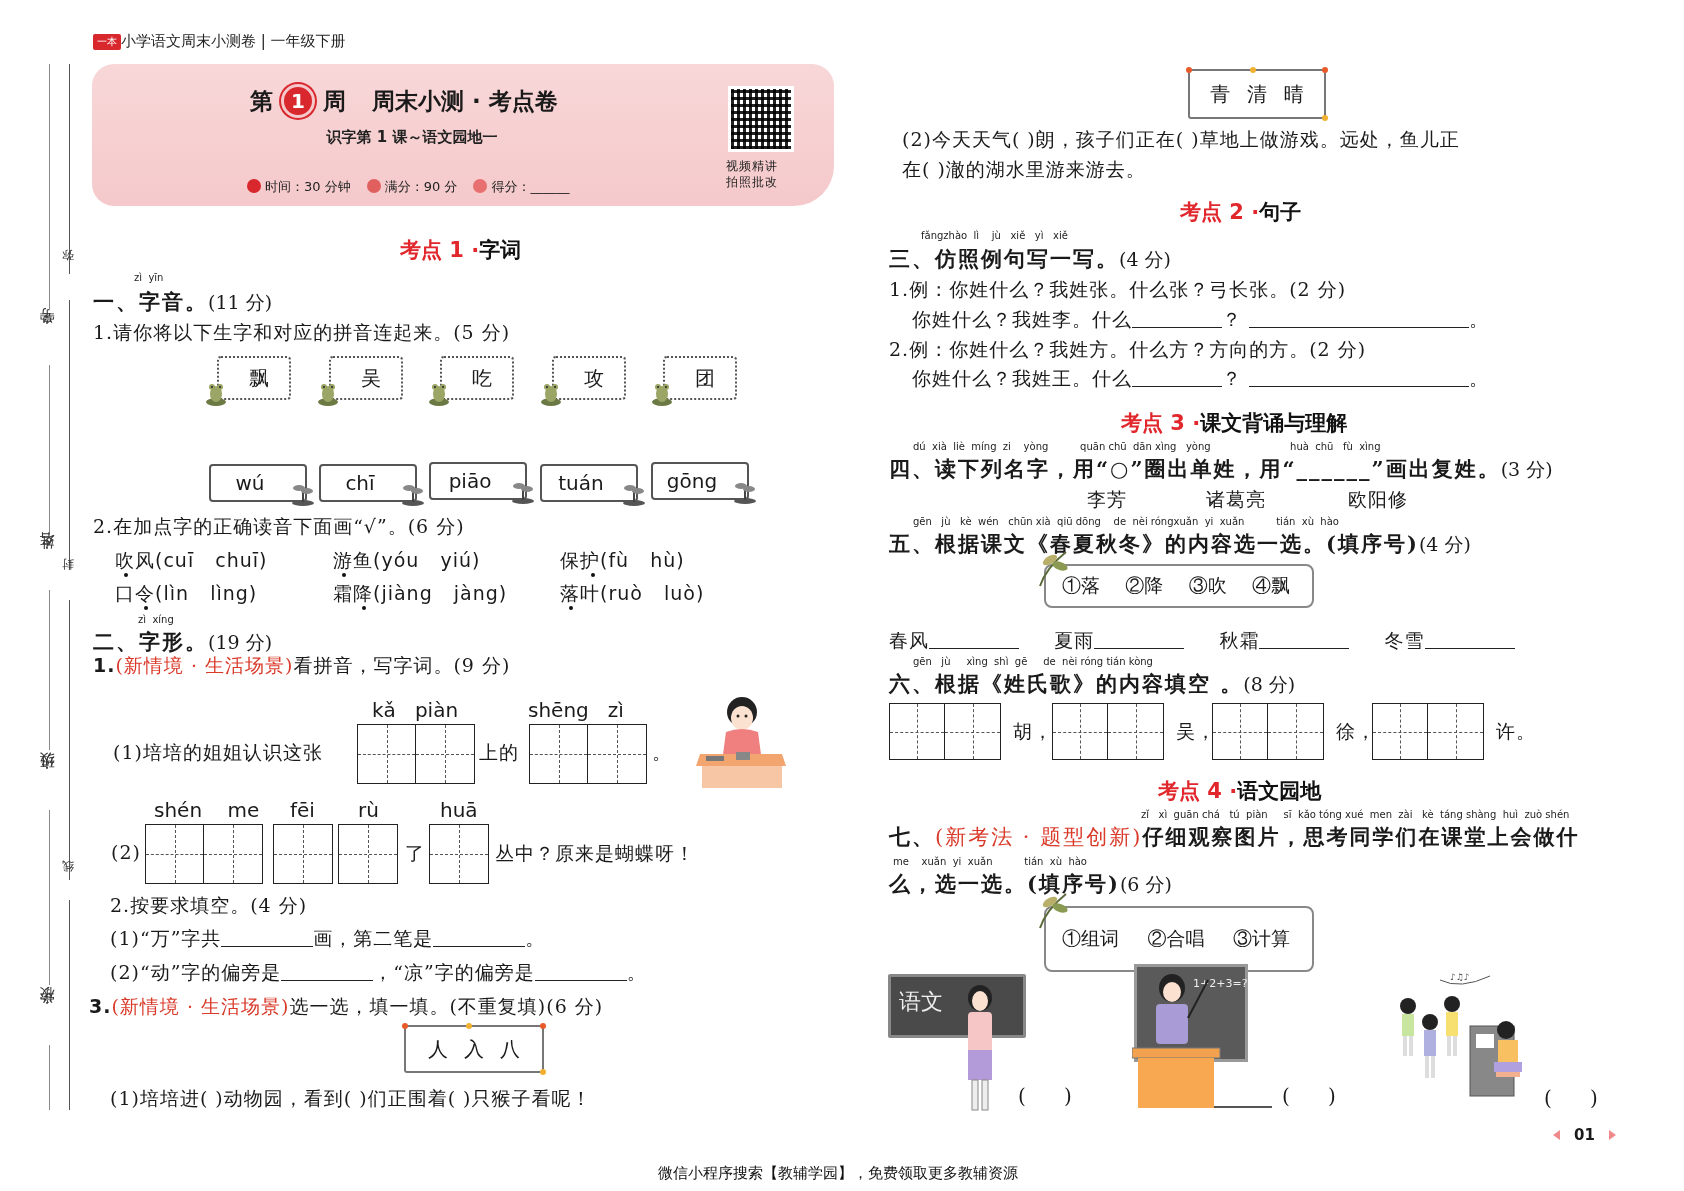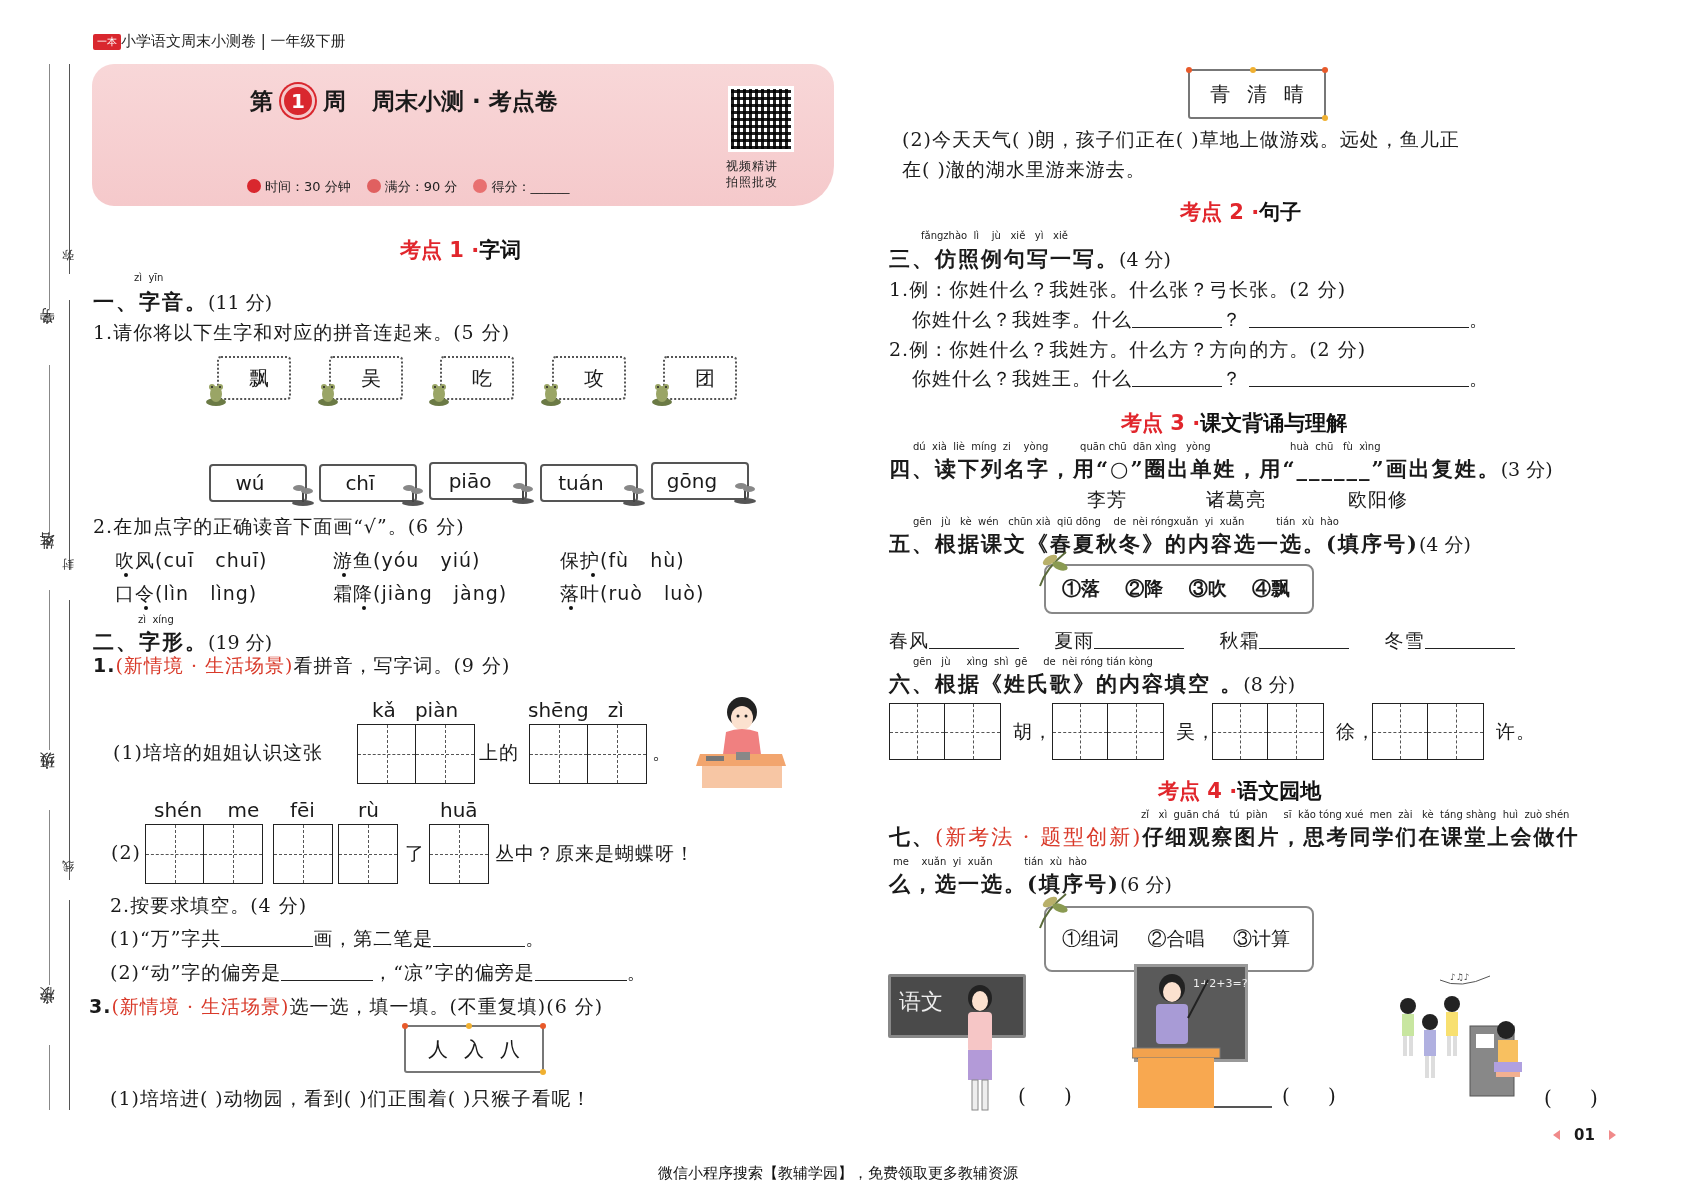--- a/index.html
+++ b/index.html
@@ -102,20 +102,21 @@
 <div class="side-label" style="left:38px; top:995px;">学校：</div>
 <div class="vline" style="left:49px; top:1045px; height:65px; background:#888;"></div>
 
 <div class="abs banner">
   <div class="banner-title">
     <span>第</span>
     <span class="week-badge">1</span>
     <span>周</span>
     <span style="margin-left:18px;">周末小测 · 考点卷</span>
   </div>
+  <div class="banner-sub" style="top:64px; font-size:15px; font-weight:bold;">识字第 1 课～语文园地一</div>
   <div class="banner-meta">
     <span><span class="meta-icon"></span><span>时间：30 分钟</span></span>
     <span><span class="meta-icon" style="background:#e06060;"></span><span>满分：90 分</span></span>
     <span><span class="meta-icon" style="background:#e87070;"></span><span>得分：______</span></span>
   </div>
   <div class="qr"></div>
   <div class="qr-text">
     <div>视频精讲</div>
     <div>拍照批改</div>
   </div>
@@ -363,21 +364,21 @@
   <span>四、读下列名字，用“○”圈出单姓，用“______”画出复姓。</span><span class="pts">(3 分)</span>
 </div>
 <div class="line" style="left:1087px; top:487px;">李芳</div>
 <div class="line" style="left:1206px; top:487px;">诸葛亮</div>
 <div class="line" style="left:1348px; top:487px;">欧阳修</div>
 
 <div class="pinyin" style="left:913px; top:516px;">gēn   jù   kè  wén   chūn xià  qiū dōng    de  nèi róngxuǎn  yi  xuǎn          tián  xù  hào</div>
 <div class="h1" style="left:889px; top:530px;">
   <span>五、根据课文《春夏秋冬》的内容选一选。(填序号)</span><span class="pts">(4 分)</span>
 </div>
-<div class="leafbox" style="left:1044px; top:564px; width:270px; height:50px;font-weight:bold;">
+<div class="leafbox" style="left:1044px; top:564px; width:270px; height:44px;">
   <svg class="leaf" viewBox="0 0 36 40">
       <path d="M4 38 Q10 20 30 4" stroke="#5a6a3a" stroke-width="2" fill="none"></path>
       <ellipse cx="14" cy="12" rx="8" ry="4" fill="#b8b06a" transform="rotate(-30 14 12)"></ellipse>
       <ellipse cx="24" cy="18" rx="8" ry="4" fill="#8a9a52" transform="rotate(20 24 18)"></ellipse>
     </svg>
   <span>①落</span>
   <span>②降</span>
   <span>③吹</span>
   <span>④飘</span>
 </div>

